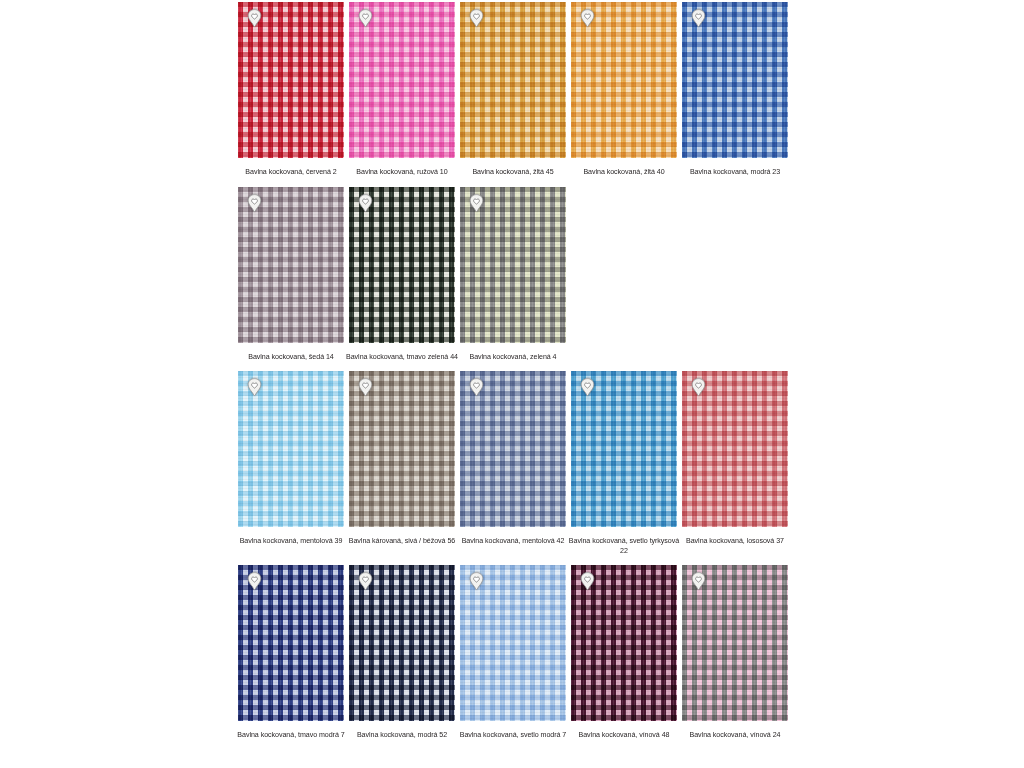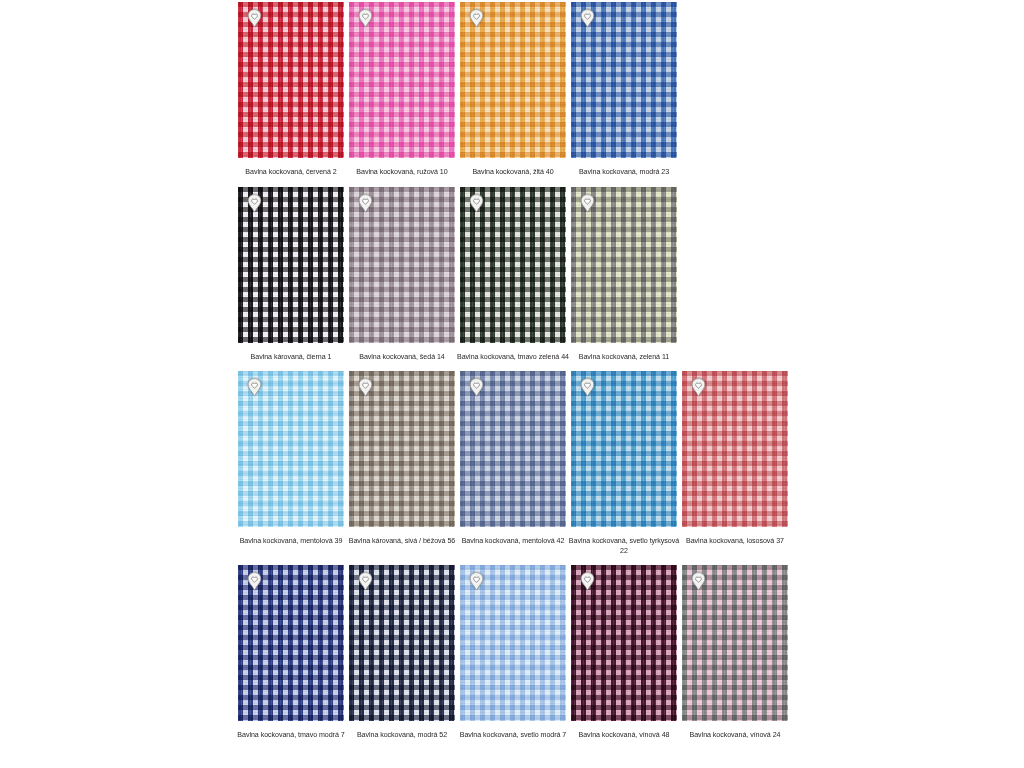--- a/index.html
+++ b/index.html
@@ -143,20 +143,34 @@
               <svg viewBox="0 0 15 20" xmlns="http://www.w3.org/2000/svg">
                 <path d="M7.5 0.6C3.9 0.6 1.2 3.2 1.2 6.6c0 2.3 1.3 4.3 2.7 6.1 1.1 1.4 2.2 2.7 2.9 4.4 a0.8 0.8 0 0 0 1.4 0c0.7-1.7 1.8-3 2.9-4.4 1.4-1.8 2.7-3.8 2.7-6.1C13.8 3.2 11.1 0.6 7.5 0.6z" fill="#f2f2f0" stroke="#9b9b9b" stroke-width="0.8"></path>
                 <path d="M7.5 10.1C6.2 9.1 4.6 8.0 4.6 6.6c0-0.9 0.7-1.6 1.5-1.6 0.6 0 1.1 0.3 1.4 0.8 0.3-0.5 0.8-0.8 1.4-0.8 0.8 0 1.5 0.7 1.5 1.6 0 1.4-1.6 2.5-2.9 3.5z" fill="#ffffff" stroke="#6f6f6f" stroke-width="0.75" stroke-linejoin="round"></path>
               </svg>
             </div>
           </div>
           <div class="caption">Bavlna kockovaná, ružová 10</div>
         </div>
         <div class="cell">
           <div class="swatch">
+            <div class="weave" style="--dk: #d9a23f; --lt: #f3dcb2;">
+              <div class="texture"></div>
+            </div>
+            <div class="badge">
+              <svg viewBox="0 0 15 20" xmlns="http://www.w3.org/2000/svg">
+                <path d="M7.5 0.6C3.9 0.6 1.2 3.2 1.2 6.6c0 2.3 1.3 4.3 2.7 6.1 1.1 1.4 2.2 2.7 2.9 4.4 a0.8 0.8 0 0 0 1.4 0c0.7-1.7 1.8-3 2.9-4.4 1.4-1.8 2.7-3.8 2.7-6.1C13.8 3.2 11.1 0.6 7.5 0.6z" fill="#f2f2f0" stroke="#9b9b9b" stroke-width="0.8"></path>
+                <path d="M7.5 10.1C6.2 9.1 4.6 8.0 4.6 6.6c0-0.9 0.7-1.6 1.5-1.6 0.6 0 1.1 0.3 1.4 0.8 0.3-0.5 0.8-0.8 1.4-0.8 0.8 0 1.5 0.7 1.5 1.6 0 1.4-1.6 2.5-2.9 3.5z" fill="#ffffff" stroke="#6f6f6f" stroke-width="0.75" stroke-linejoin="round"></path>
+              </svg>
+            </div>
+          </div>
+          <div class="caption">Bavlna kockovaná, žltá 45</div>
+        </div>
+        <div class="cell">
+          <div class="swatch">
             <div class="weave" style="--dk: #e8ab4c; --lt: #f7debc;">
               <div class="texture"></div>
             </div>
             <div class="badge">
               <svg viewBox="0 0 15 20" xmlns="http://www.w3.org/2000/svg">
                 <path d="M7.5 0.6C3.9 0.6 1.2 3.2 1.2 6.6c0 2.3 1.3 4.3 2.7 6.1 1.1 1.4 2.2 2.7 2.9 4.4 a0.8 0.8 0 0 0 1.4 0c0.7-1.7 1.8-3 2.9-4.4 1.4-1.8 2.7-3.8 2.7-6.1C13.8 3.2 11.1 0.6 7.5 0.6z" fill="#f2f2f0" stroke="#9b9b9b" stroke-width="0.8"></path>
                 <path d="M7.5 10.1C6.2 9.1 4.6 8.0 4.6 6.6c0-0.9 0.7-1.6 1.5-1.6 0.6 0 1.1 0.3 1.4 0.8 0.3-0.5 0.8-0.8 1.4-0.8 0.8 0 1.5 0.7 1.5 1.6 0 1.4-1.6 2.5-2.9 3.5z" fill="#ffffff" stroke="#6f6f6f" stroke-width="0.75" stroke-linejoin="round"></path>
               </svg>
             </div>
           </div>
@@ -174,34 +188,20 @@
               </svg>
             </div>
           </div>
           <div class="caption">Bavlna kockovaná, modrá 23</div>
         </div>
       </div>
       <div class="row-spacer"></div>
       <div class="row">
         <div class="cell">
           <div class="swatch">
-            <div class="weave" style="--dk: #1d1b21; --lt: #f2f0f2;">
-              <div class="texture"></div>
-            </div>
-            <div class="badge">
-              <svg viewBox="0 0 15 20" xmlns="http://www.w3.org/2000/svg">
-                <path d="M7.5 0.6C3.9 0.6 1.2 3.2 1.2 6.6c0 2.3 1.3 4.3 2.7 6.1 1.1 1.4 2.2 2.7 2.9 4.4 a0.8 0.8 0 0 0 1.4 0c0.7-1.7 1.8-3 2.9-4.4 1.4-1.8 2.7-3.8 2.7-6.1C13.8 3.2 11.1 0.6 7.5 0.6z" fill="#f2f2f0" stroke="#9b9b9b" stroke-width="0.8"></path>
-                <path d="M7.5 10.1C6.2 9.1 4.6 8.0 4.6 6.6c0-0.9 0.7-1.6 1.5-1.6 0.6 0 1.1 0.3 1.4 0.8 0.3-0.5 0.8-0.8 1.4-0.8 0.8 0 1.5 0.7 1.5 1.6 0 1.4-1.6 2.5-2.9 3.5z" fill="#ffffff" stroke="#6f6f6f" stroke-width="0.75" stroke-linejoin="round"></path>
-              </svg>
-            </div>
-          </div>
-          <div class="caption">Bavlna károvaná, čierna 1</div>
-        </div>
-        <div class="cell">
-          <div class="swatch">
             <div class="weave" style="--dk: #a1939c; --lt: #ddd6da;">
               <div class="texture"></div>
             </div>
             <div class="badge">
               <svg viewBox="0 0 15 20" xmlns="http://www.w3.org/2000/svg">
                 <path d="M7.5 0.6C3.9 0.6 1.2 3.2 1.2 6.6c0 2.3 1.3 4.3 2.7 6.1 1.1 1.4 2.2 2.7 2.9 4.4 a0.8 0.8 0 0 0 1.4 0c0.7-1.7 1.8-3 2.9-4.4 1.4-1.8 2.7-3.8 2.7-6.1C13.8 3.2 11.1 0.6 7.5 0.6z" fill="#f2f2f0" stroke="#9b9b9b" stroke-width="0.8"></path>
                 <path d="M7.5 10.1C6.2 9.1 4.6 8.0 4.6 6.6c0-0.9 0.7-1.6 1.5-1.6 0.6 0 1.1 0.3 1.4 0.8 0.3-0.5 0.8-0.8 1.4-0.8 0.8 0 1.5 0.7 1.5 1.6 0 1.4-1.6 2.5-2.9 3.5z" fill="#ffffff" stroke="#6f6f6f" stroke-width="0.75" stroke-linejoin="round"></path>
               </svg>
             </div>
           </div>
@@ -226,21 +226,21 @@
             <div class="weave" style="--dk: #8a8a8a; --lt: #e3e6c8;">
               <div class="texture"></div>
             </div>
             <div class="badge">
               <svg viewBox="0 0 15 20" xmlns="http://www.w3.org/2000/svg">
                 <path d="M7.5 0.6C3.9 0.6 1.2 3.2 1.2 6.6c0 2.3 1.3 4.3 2.7 6.1 1.1 1.4 2.2 2.7 2.9 4.4 a0.8 0.8 0 0 0 1.4 0c0.7-1.7 1.8-3 2.9-4.4 1.4-1.8 2.7-3.8 2.7-6.1C13.8 3.2 11.1 0.6 7.5 0.6z" fill="#f2f2f0" stroke="#9b9b9b" stroke-width="0.8"></path>
                 <path d="M7.5 10.1C6.2 9.1 4.6 8.0 4.6 6.6c0-0.9 0.7-1.6 1.5-1.6 0.6 0 1.1 0.3 1.4 0.8 0.3-0.5 0.8-0.8 1.4-0.8 0.8 0 1.5 0.7 1.5 1.6 0 1.4-1.6 2.5-2.9 3.5z" fill="#ffffff" stroke="#6f6f6f" stroke-width="0.75" stroke-linejoin="round"></path>
               </svg>
             </div>
           </div>
-          <div class="caption">Bavlna kockovaná, zelená 11</div>
+          <div class="caption">Bavlna kockovaná, zelená 4</div>
         </div>
       </div>
       <div class="row-spacer"></div>
       <div class="row">
         <div class="cell">
           <div class="swatch">
             <div class="weave" style="--dk: #9fd7ef; --lt: #e2f3fb;">
               <div class="texture"></div>
             </div>
             <div class="badge">

